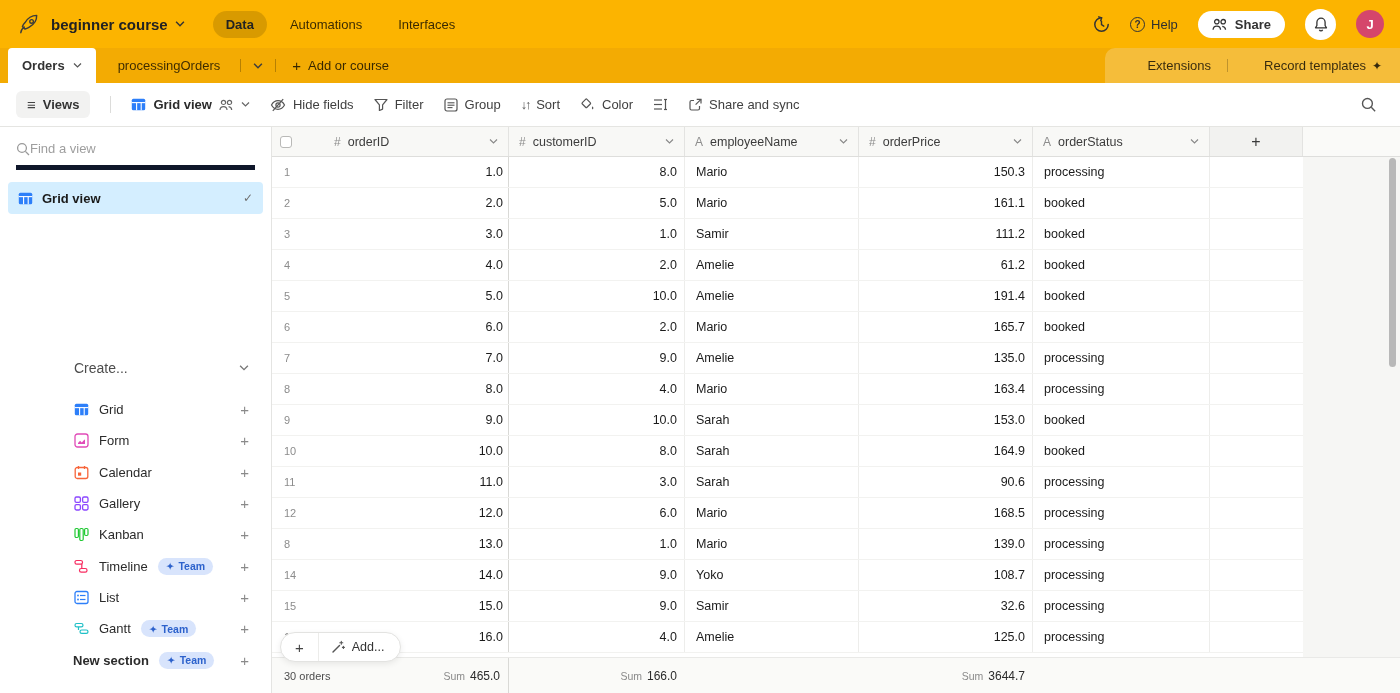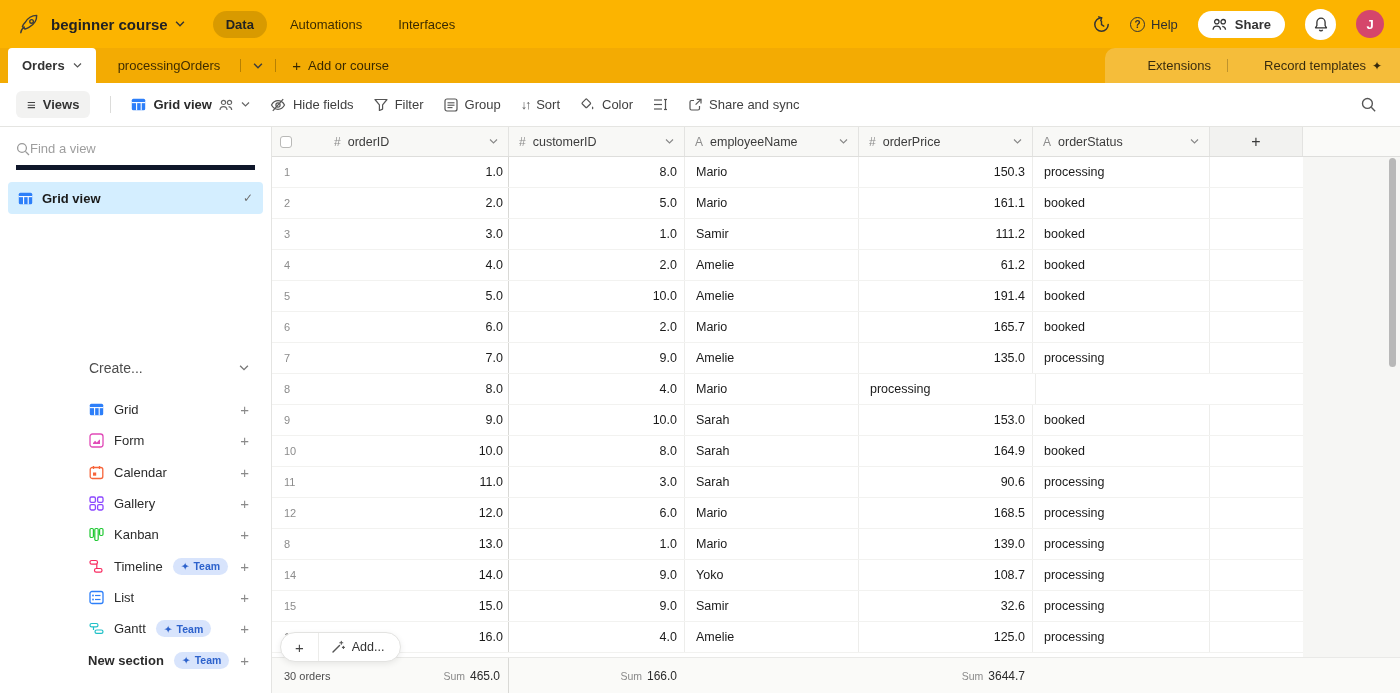--- a/index.html
+++ b/index.html
@@ -50,21 +50,21 @@
   .content { display:flex; height:566px; }
   .sidebar { width:272px; border-right:1px solid #E4E4E2; position:relative; background:#fff; flex-shrink:0; }
   .find-view { margin:14px 16px 0; display:flex; align-items:center; padding-bottom:9px;
     border-bottom:5px solid #0f172a; color:#9A9A9A; }
   .find-view input { border:none; outline:none; font-size:13px; color:#333; width:180px; font-family:inherit; background:transparent; }
   .find-view input::placeholder { color:#9E9E9E; }
   .view-item { margin:12px 8px 0; height:32px; background:#D4EEFF; border-radius:4px; display:flex; align-items:center;
     padding:0 10px; gap:9px; cursor:pointer; }
   .view-item .vlabel { font-size:13px; font-weight:bold; color:#1a1a1a; }
   .view-item .check { margin-left:auto; color:#6e6e6e; font-size:12px; }
-  .sidebar-bottom { position:absolute; top:233px; left:16px; right:0;padding-left:46px; }
+  .sidebar-bottom { position:absolute; top:233px; left:1px; right:0;padding-left:46px; }
   .create-header { display:flex; align-items:center; justify-content:space-between; padding:0 22px 0 27px;
     font-size:14px; color:#4d4d4d; cursor:pointer; }
   .create-list { margin-top:18px; }
   .create-item { height:31.3px; display:flex; align-items:center; padding:0 22px 0 27px; gap:10px; cursor:pointer; }
   .create-item .clabel { font-size:13px; color:#2b2b2b; }
   .create-item .plus { margin-left:auto; color:#8a8a8a; font-size:15px; }
   .team-badge { background:#D8E4FC; color:#2D62CC; font-size:10.5px; font-weight:bold; border-radius:10px;
     padding:2.5px 8px; display:inline-flex; align-items:center; gap:4px; }
 
   
@@ -540,20 +540,21 @@
         <div class="gcell txt c4">processing</div>
       </div>
 
       <div class="grid-row">
         <div class="gcell gc-primary c0">
           <span class="rownum">8</span>
           <span class="pval">8.0</span>
         </div>
         <div class="gcell num c1">4.0</div>
         <div class="gcell txt c2">Mario</div>
+        <div class="gcell num c3">163.4</div>
         <div class="gcell txt c4">processing</div>
       </div>
 
       <div class="grid-row">
         <div class="gcell gc-primary c0">
           <span class="rownum">9</span>
           <span class="pval">9.0</span>
         </div>
         <div class="gcell num c1">10.0</div>
         <div class="gcell txt c2">Sarah</div>

